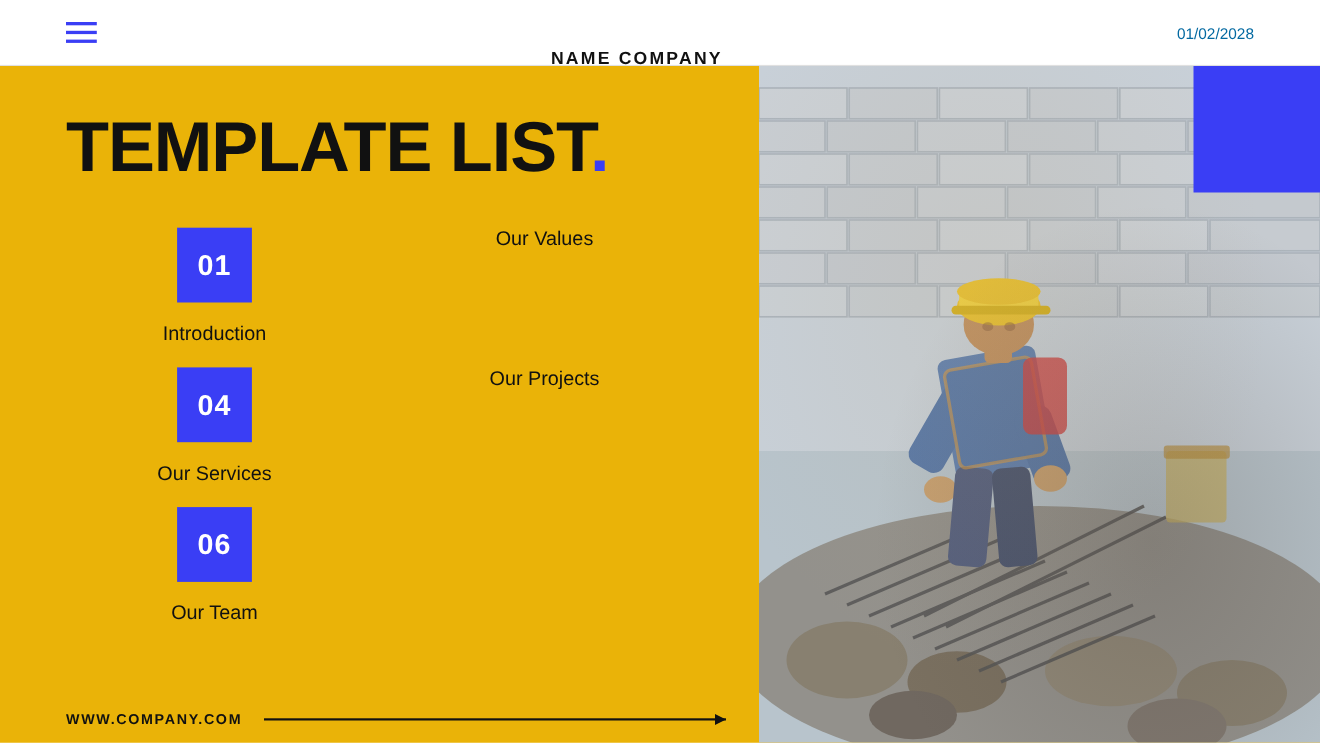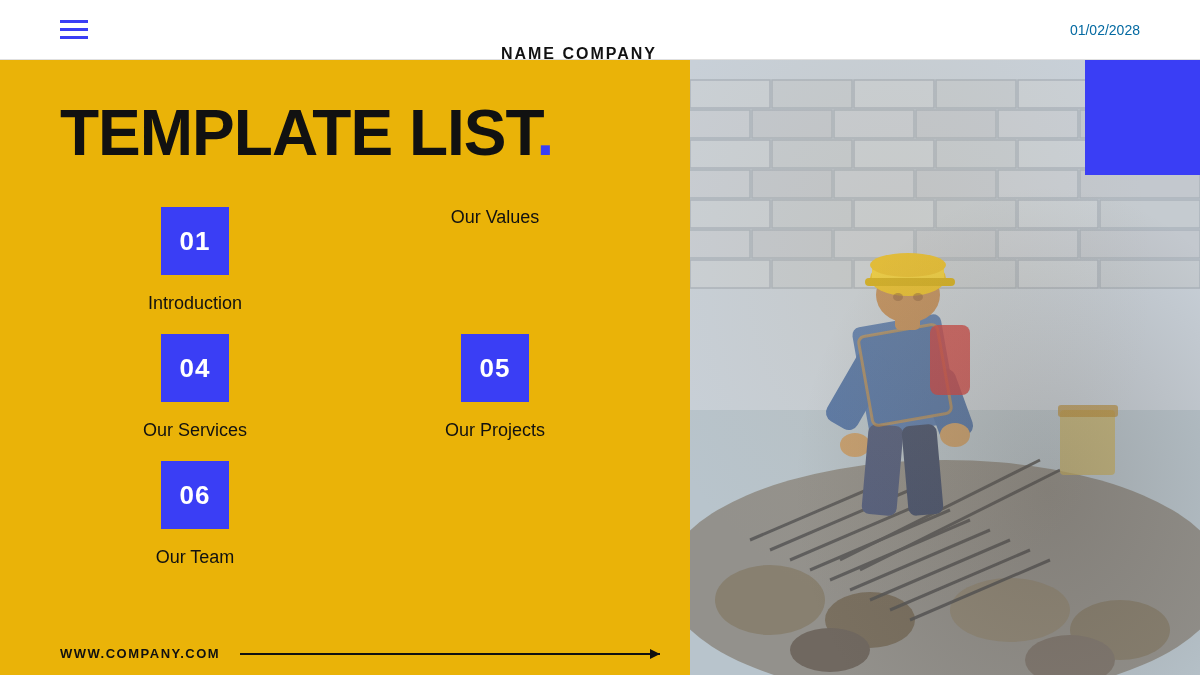--- a/index.html
+++ b/index.html
@@ -240,23 +240,20 @@
 
 
     <div class="list-item">
       <div class="num-badge">
         <span>04</span>
       </div>
       <span class="item-label">Our Services</span>
     </div>
 
     <div class="list-item">
-      <div class="num-badge">
-        <span>05</span>
-      </div>
       <span class="item-label">Our Projects</span>
     </div>
 
     <div class="list-item">
       <div class="num-badge">
         <span>06</span>
       </div>
       <span class="item-label">Our Team</span>
     </div>
   </div>

